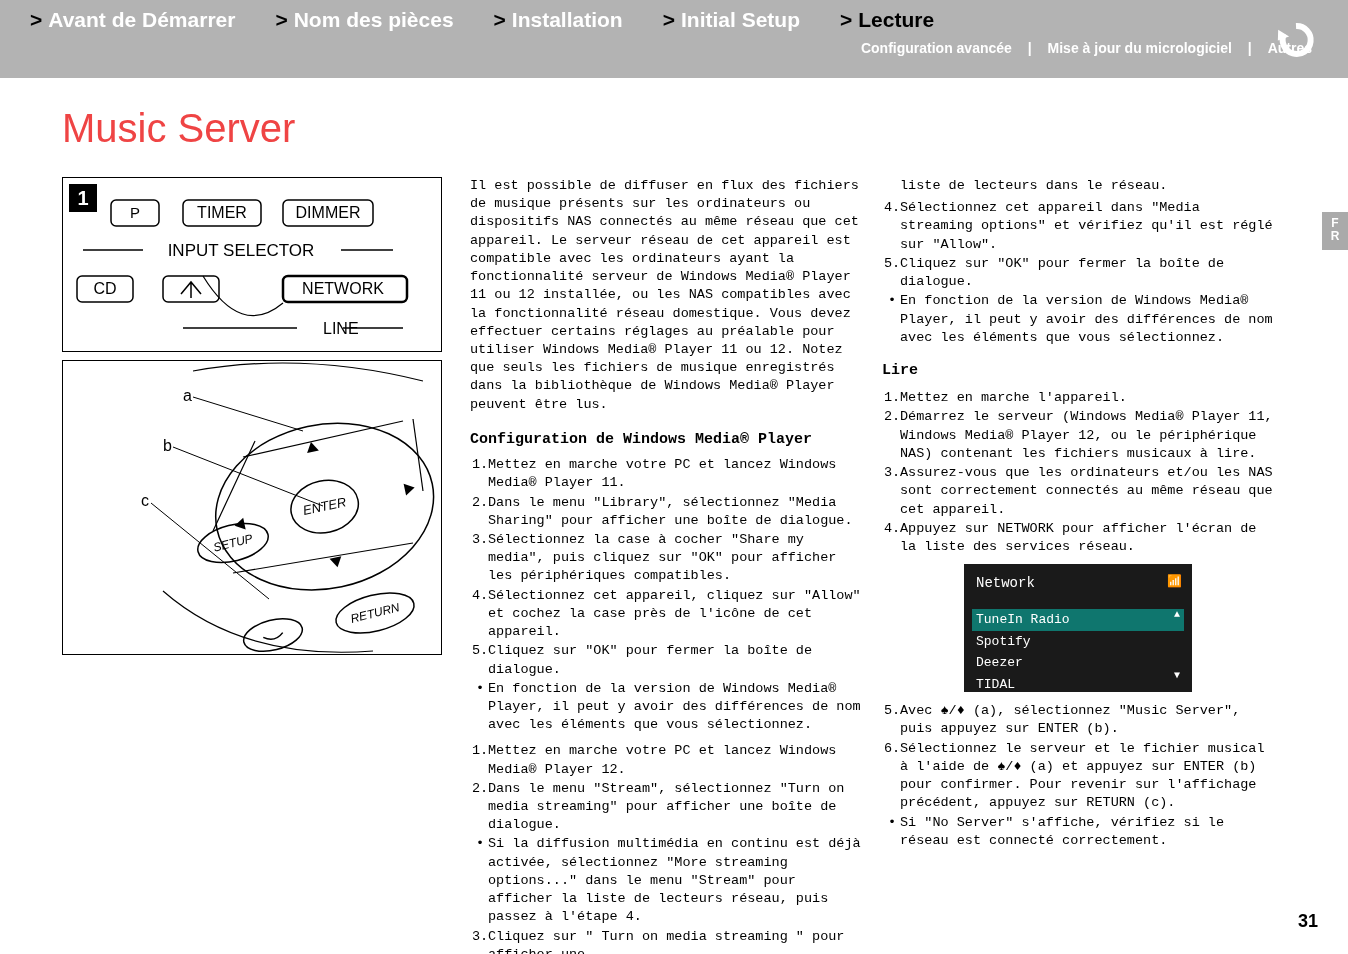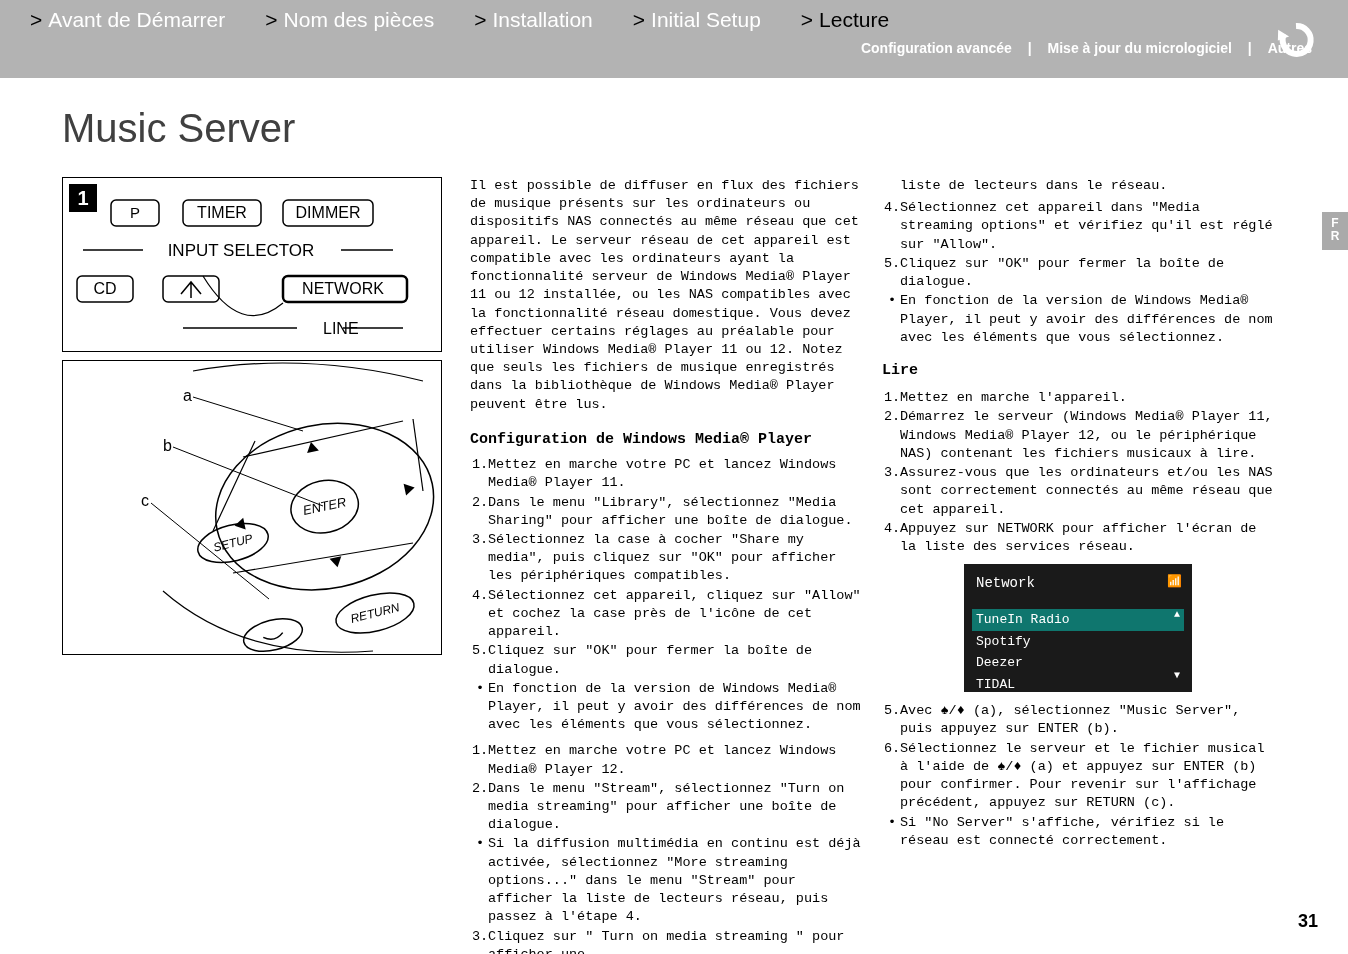--- a/index.html
+++ b/index.html
@@ -1,26 +1,26 @@
 <!DOCTYPE html>
 <html><head>
 <meta charset="utf-8">
 <style>
 * { box-sizing: border-box; margin: 0; padding: 0; }
 body { width: 1348px; height: 954px; font-family: Arial, Helvetica, sans-serif; background: #fff; position: relative; }
 .header-bar { background: #b3b3b3; height: 78px; padding: 0; position: relative; }
 .nav-row { display: flex; align-items: center; padding: 8px 0 0 30px; gap: 0; }
-.nav-item { font-weight: 400; font-size: 21px; color: #fff; margin-right: 40px; white-space: nowrap; }
+.nav-item { font-weight: 700; font-size: 21px; color: #fff; margin-right: 40px; white-space: nowrap; }
 .nav-item .gt { color: #000; margin-right: 6px; }
 .nav-item.active { color: #000; }
 .nav-item.active .gt { color: #000; }
 .sub-row { text-align: right; padding: 8px 30px 0 0; font-size: 14px; font-weight: bold; color: #fff; }
 .sub-row span { margin: 0 6px; }
 .back-icon { position: absolute; right: 30px; top: 18px; width: 44px; height: 44px; }
-.page-title { font-family: Arial, sans-serif; font-weight: 400; font-size: 40px; margin: 28px 0 26px 62px; color: #404040; }
+.page-title { font-family: Arial, sans-serif; font-weight: 400; font-size: 40px; margin: 28px 0 26px 62px; color: #ef4444; }
 .main { display: flex; padding: 0 30px 0 62px; gap: 28px; }
 .left-col { width: 380px; flex-shrink: 0; }
 .diagram-box { border: 1.5px solid #000; background: #fff; margin-bottom: 8px; position: relative; }
 .diagram-top { height: 175px; }
 .diagram-bottom { height: 295px; }
 .text-columns { display: flex; gap: 20px; font-size: 13.5px; line-height: 1.35; color: #000; font-family: Liberation Mono, monospace; }
 .col { width: 392px; }
 .intro-para { margin-bottom: 16px; }
 .h-config { font-weight: bold; font-size: 15px; margin: 8px 0 6px 0; }
 .h-sub { font-weight: bold; font-size: 14px; margin: 6px 0 4px 38px; }

